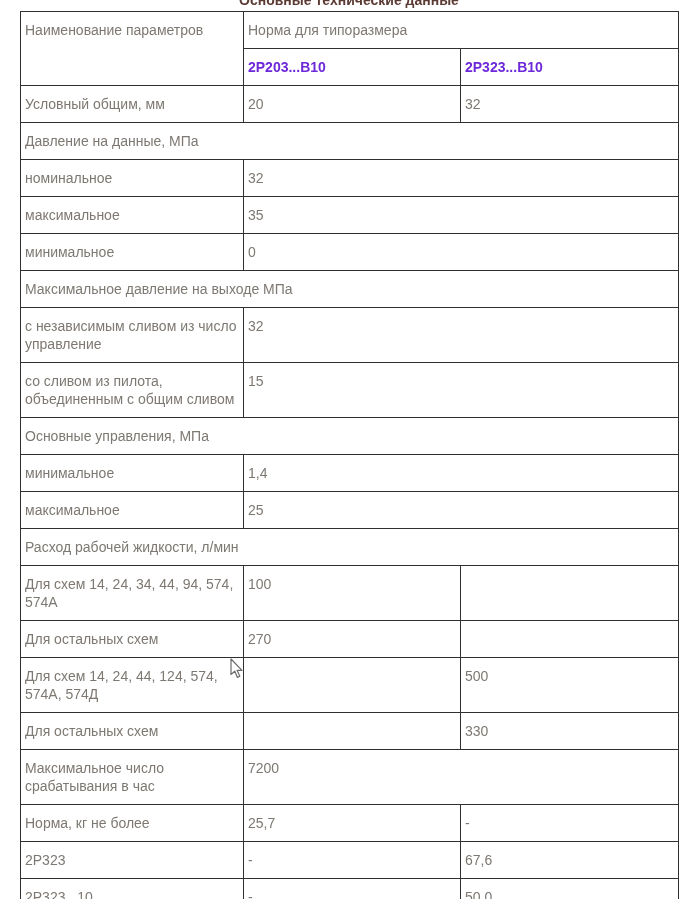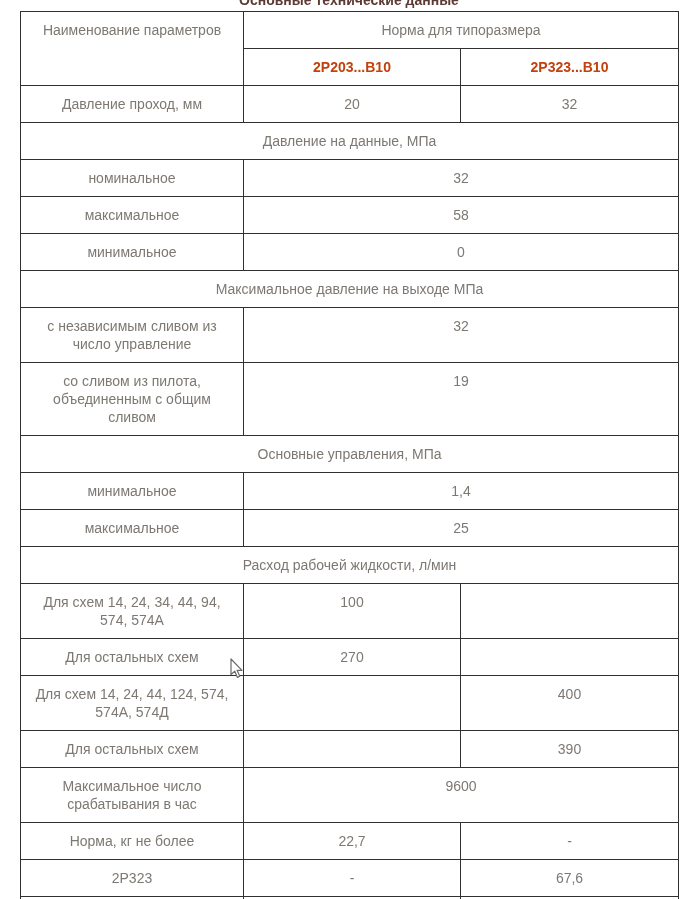--- a/index.html
+++ b/index.html
@@ -24,28 +24,28 @@
     margin: 2px 0 0 20px;
     width: 658px;
     border-collapse: collapse;
     table-layout: fixed;
     font-size: 14px;
     line-height: 18px;
     color: #7d7872;
   }
   table.tech td {
     border: 1px solid #32302e;
-    padding: 9px 12px;
-    text-align: center;
+    padding: 9px 4px;
+    text-align: left;
     vertical-align: top;
     word-wrap: break-word;
   }
   td.model {
     font-weight: bold;
-    color: #c2410c;
+    color: #6d28d9;
   }
   td.section {
     padding: 9px 6px;
   }
   .cursor {
     position: absolute;
     left: 229px;
     top: 658px;
     pointer-events: none;
   }
@@ -65,51 +65,51 @@
     <tr>
       <td rowspan="2">Наименование параметров</td>
       <td colspan="2">Норма для типоразмера</td>
     </tr>
     <tr>
       <td class="model">2Р203...В10</td>
       <td class="model">2Р323...В10</td>
     </tr>
 
     <tr>
-      <td>Давление проход, мм</td>
+      <td>Условный общим, мм</td>
       <td>20</td>
       <td>32</td>
     </tr>
 
     <tr>
       <td colspan="3" class="section">Давление на данные, МПа</td>
     </tr>
     <tr>
       <td>номинальное</td>
       <td colspan="2">32</td>
     </tr>
     <tr>
       <td>максимальное</td>
-      <td colspan="2">58</td>
+      <td colspan="2">35</td>
     </tr>
     <tr>
       <td>минимальное</td>
       <td colspan="2">0</td>
     </tr>
 
     <tr>
       <td colspan="3" class="section">Максимальное давление на выходе МПа</td>
     </tr>
     <tr>
       <td>с независимым сливом из число управление</td>
       <td colspan="2">32</td>
     </tr>
     <tr>
       <td>со сливом из пилота, объединенным с общим сливом</td>
-      <td colspan="2">19</td>
+      <td colspan="2">15</td>
     </tr>
 
     <tr>
       <td colspan="3" class="section">Основные управления, МПа</td>
     </tr>
     <tr>
       <td>минимальное</td>
       <td colspan="2">1,4</td>
     </tr>
     <tr>
@@ -126,36 +126,36 @@
       <td></td>
     </tr>
     <tr>
       <td>Для остальных схем</td>
       <td>270</td>
       <td></td>
     </tr>
     <tr>
       <td>Для схем 14, 24, 44, 124, 574, 574А, 574Д</td>
       <td></td>
-      <td>400</td>
+      <td>500</td>
     </tr>
     <tr>
       <td>Для остальных схем</td>
       <td></td>
-      <td>390</td>
+      <td>330</td>
     </tr>
 
     <tr>
       <td>Максимальное число срабатывания в час</td>
-      <td colspan="2">9600</td>
+      <td colspan="2">7200</td>
     </tr>
 
     <tr>
       <td>Норма, кг не более</td>
-      <td>22,7</td>
+      <td>25,7</td>
       <td>-</td>
     </tr>
     <tr>
       <td>2Р323</td>
       <td>-</td>
       <td>67,6</td>
     </tr>
     <tr>
       <td>2Р323...10</td>
       <td>-</td>

